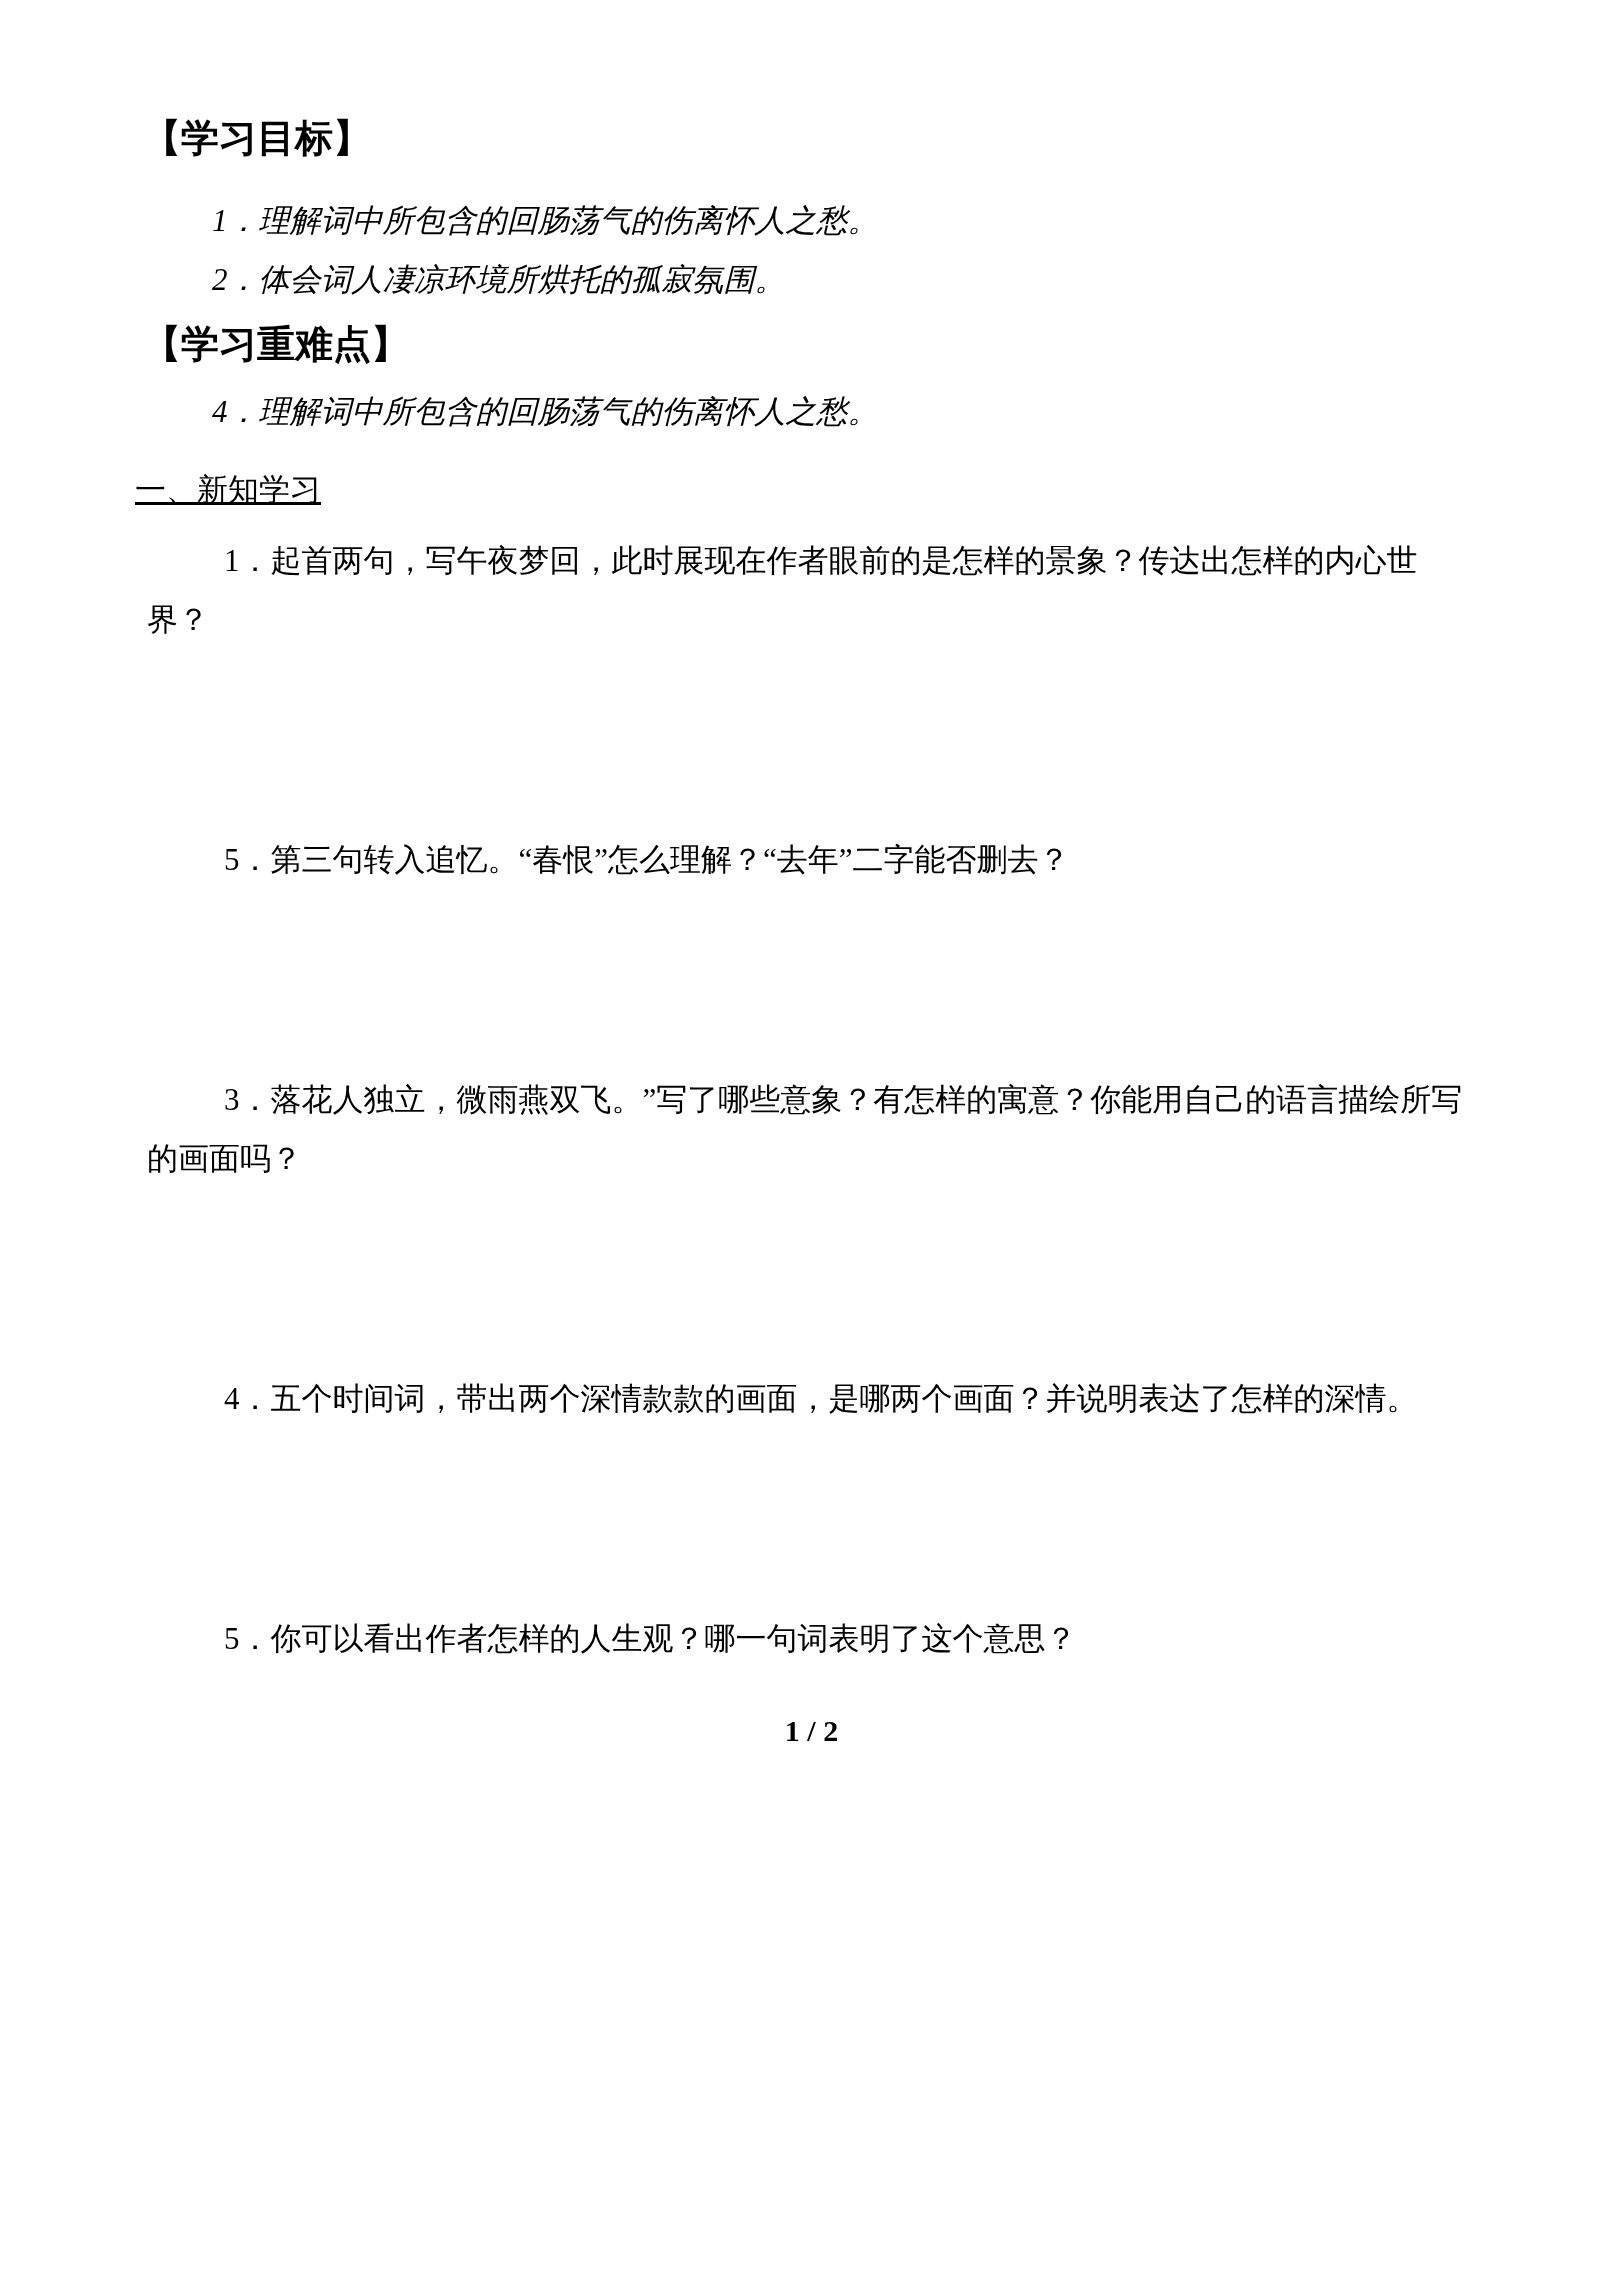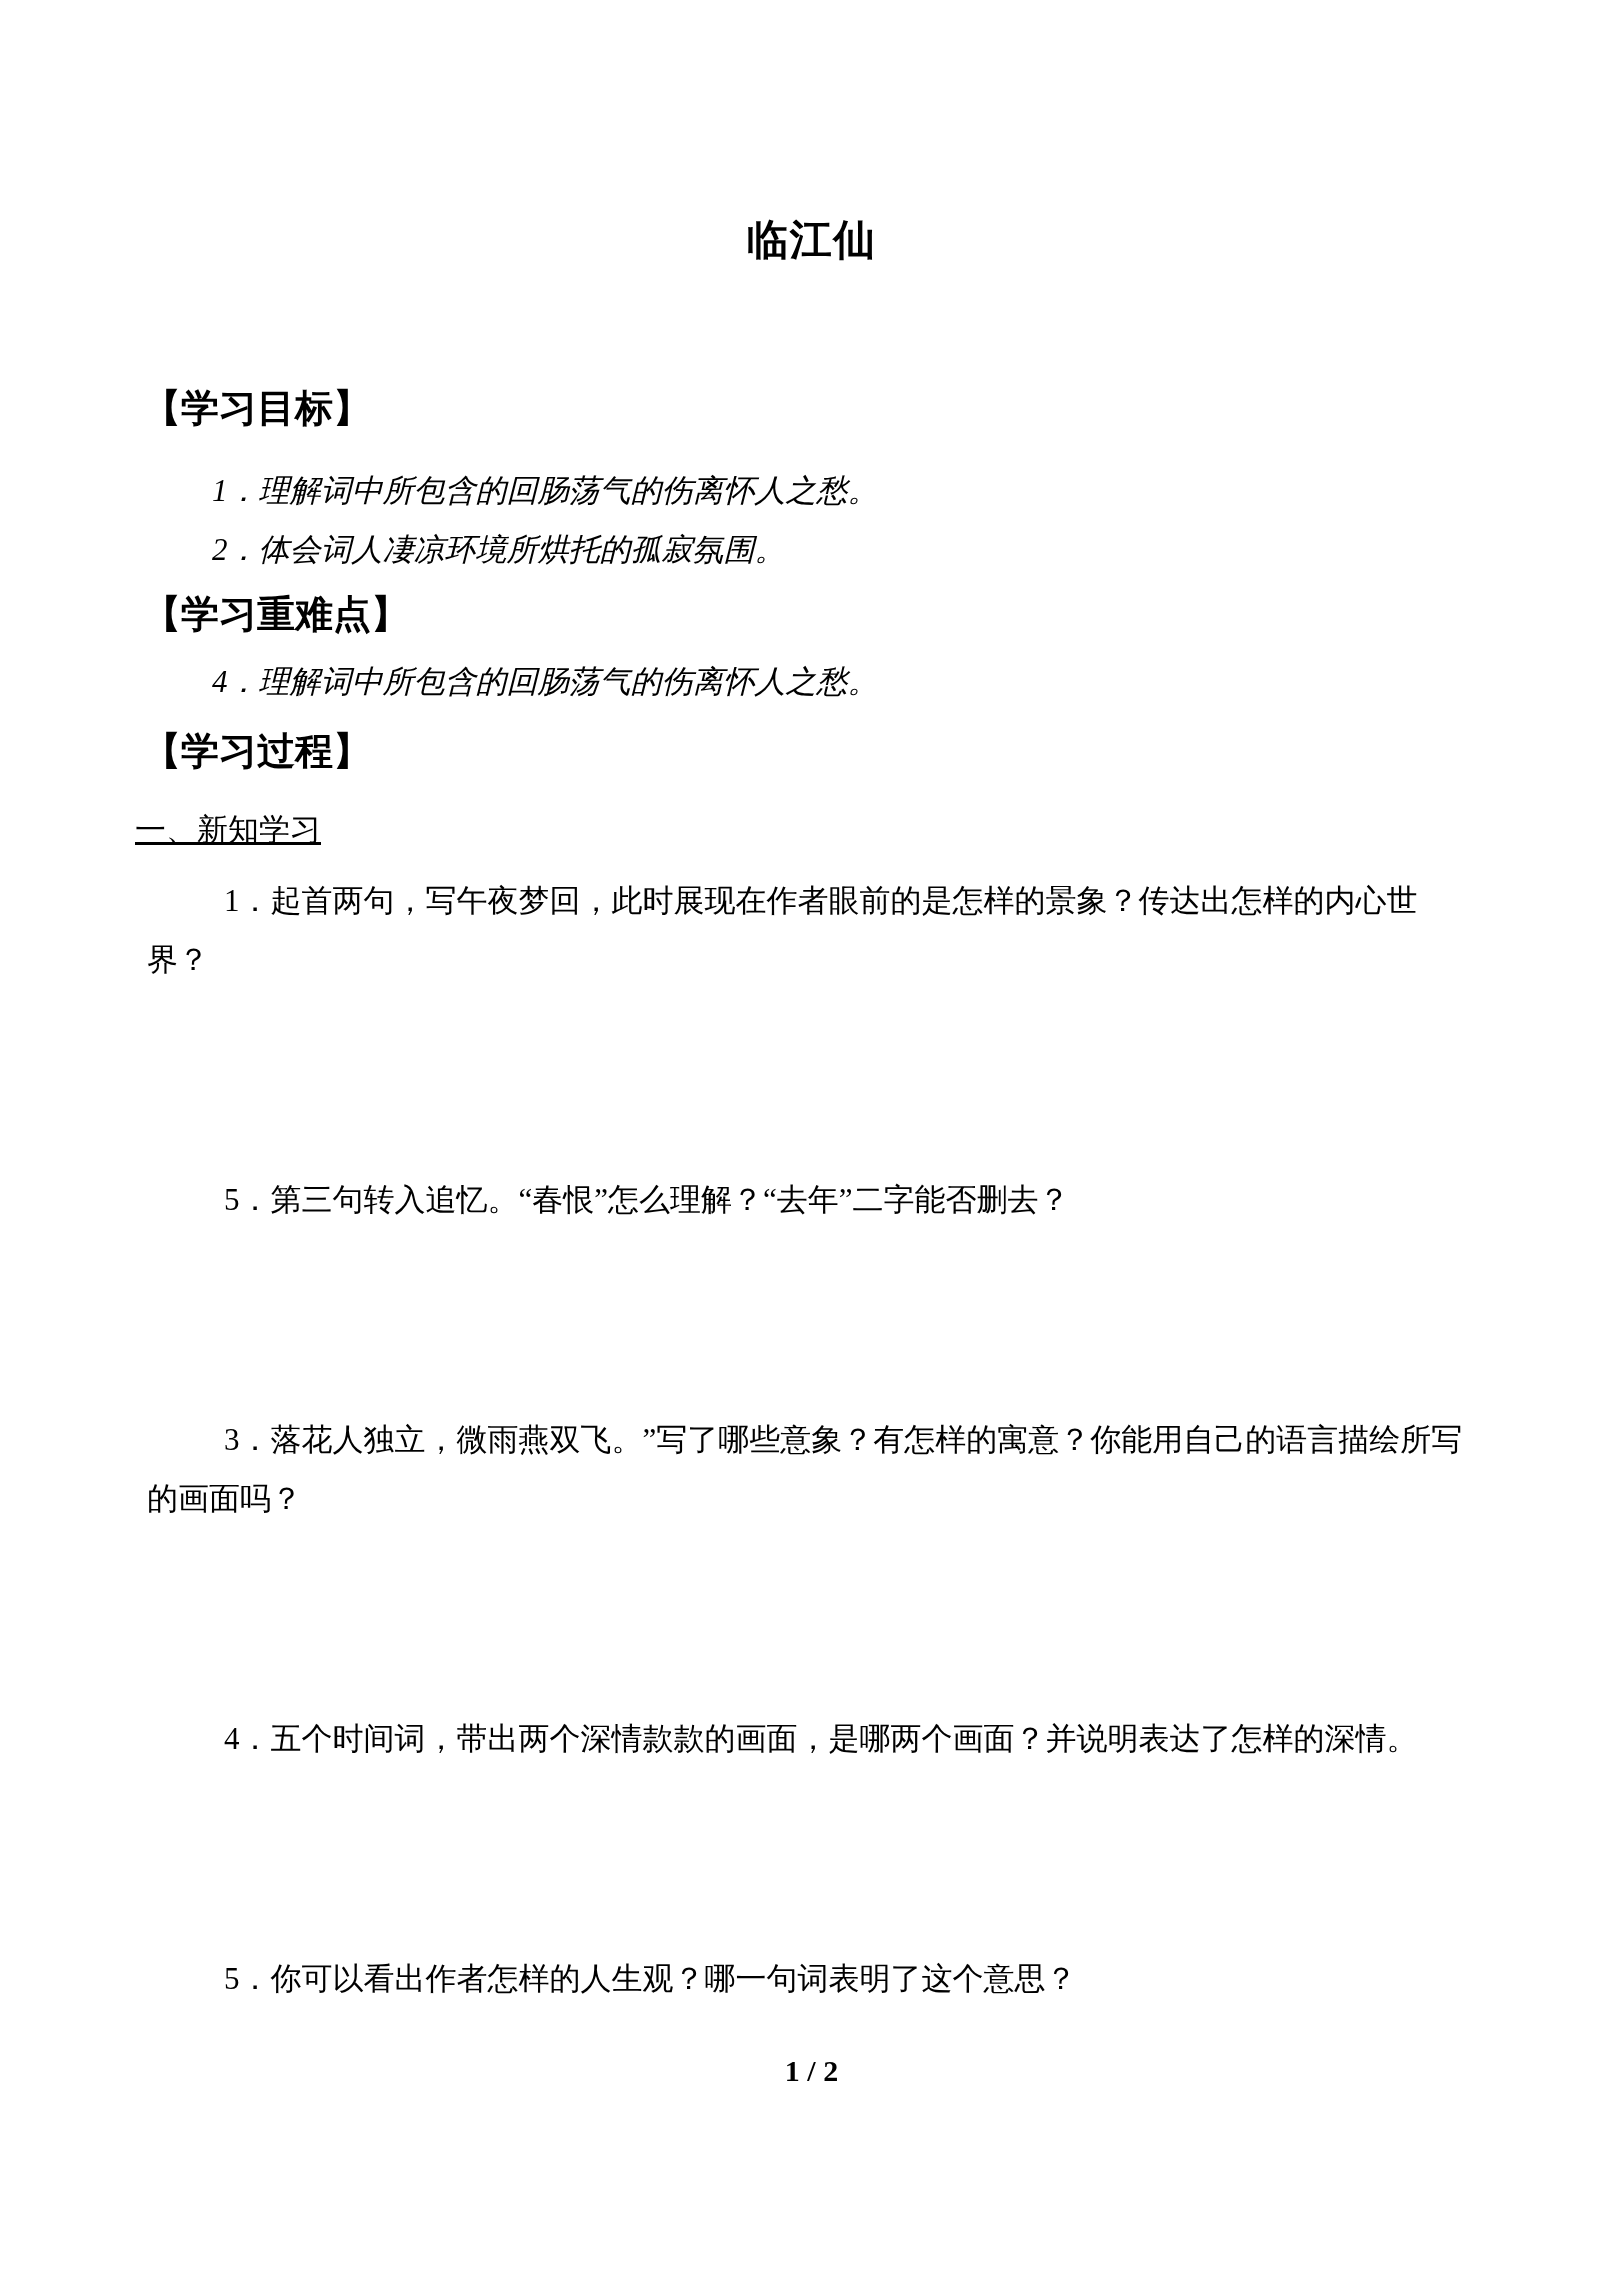--- a/index.html
+++ b/index.html
@@ -64,34 +64,32 @@
     line-height: 41px;
     font-weight: bold;
     text-align: center;
   }
 </style>
 </head>
 <body>
 
 <div class="page">
 
-  <h1 class="doc-title">临江仙</h1>
 
   <h2 class="section-heading sh-1">【学习目标】</h2>
 
   <p class="list-item li-first">1．理解词中所包含的回肠荡气的伤离怀人之愁。</p>
 
   <p class="list-item">2．体会词人凄凉环境所烘托的孤寂氛围。</p>
 
   <h2 class="section-heading sh-2">【学习重难点】</h2>
 
 
   <p class="list-item">4．理解词中所包含的回肠荡气的伤离怀人之愁。</p>
 
-  <h2 class="section-heading sh-3">【学习过程】</h2>
 
   <p class="subheading">一、新知学习</p>
 
   <p class="question">1．起首两句，写午夜梦回，此时展现在作者眼前的是怎样的景象？传达出怎样的内心世界？</p>
 
   <p class="question q-gap">5．第三句转入追忆。“春恨”怎么理解？“去年”二字能否删去？</p>
 
   <p class="question q-gap">3．落花人独立，微雨燕双飞。”写了哪些意象？有怎样的寓意？你能用自己的语言描绘所写的画面吗？</p>
 
   <p class="question q-gap">4．五个时间词，带出两个深情款款的画面，是哪两个画面？并说明表达了怎样的深情。</p>

